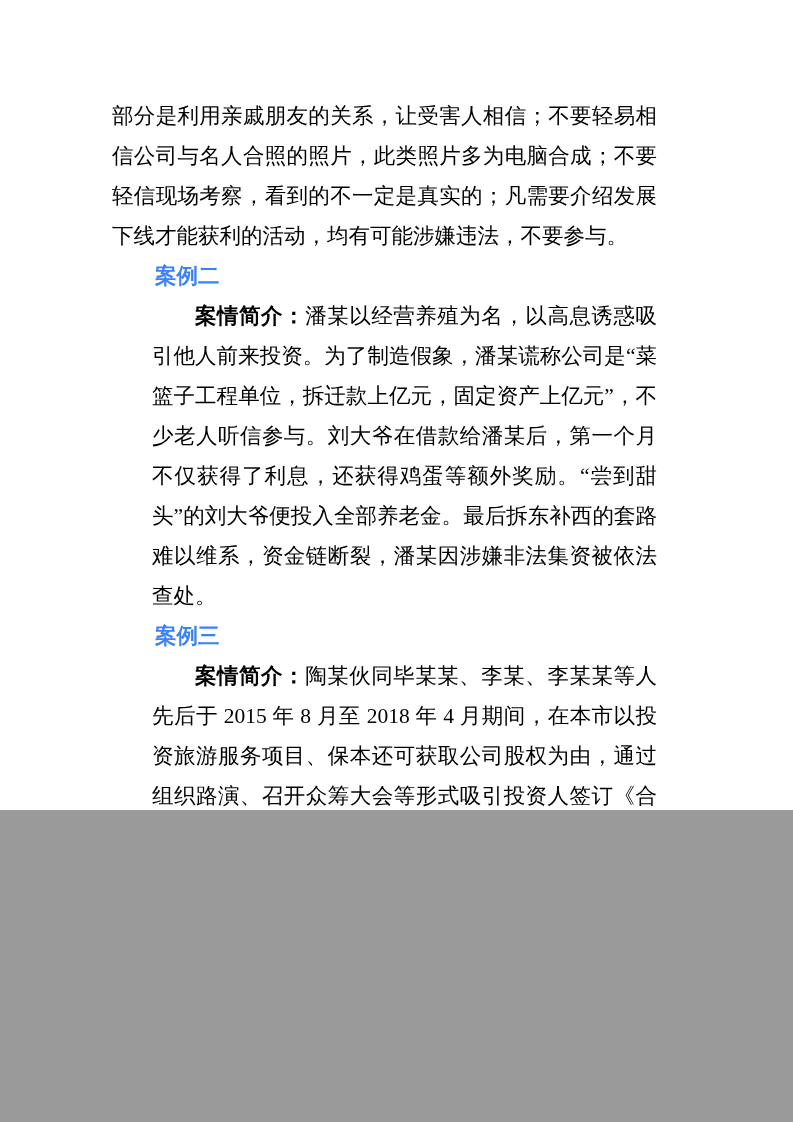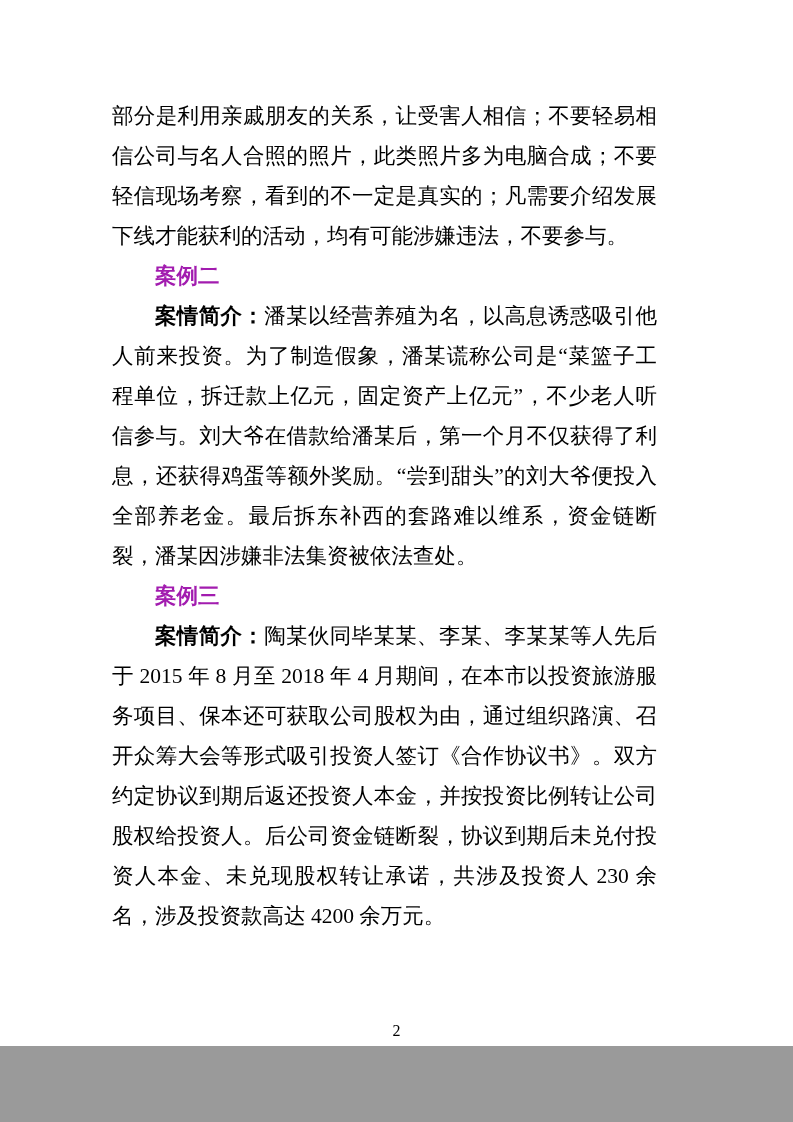--- a/index.html
+++ b/index.html
@@ -6,21 +6,21 @@
     margin: 0;
     padding: 0;
     background: #9a9a9a;
   }
   body {
     font-family: "Liberation Serif", "DejaVu Serif", serif;
   }
   .page {
     position: relative;
     width: 793px;
-    height: 1046px;
+    height: 810px;
     background: #ffffff;
     margin: 0 auto;
     overflow: hidden;
     box-sizing: border-box;
   }
   .content {
     position: absolute;
     left: 112px;
     top: 96px;
     width: 545px;
@@ -30,27 +30,28 @@
     line-height: 40px;
     color: #000000;
     text-align: justify;
     text-justify: inter-ideograph;
     margin: 0 0 0 0;
     letter-spacing: 0px;
     word-break: break-all;
   }
   .indent {
     text-indent: 43px;
+    margin-left: 40px;
   }
   .heading {
     font-size: 21.5px;
     line-height: 40px;
     font-weight: bold;
     text-indent: 43px;
-    color: #a21caf;
+    color: #3b82f6;
     margin: 0;
   }
   .lead {
     font-weight: bold;
   }
   .page-number {
     position: absolute;
     left: 0;
     right: 0;
     top: 1022px;

